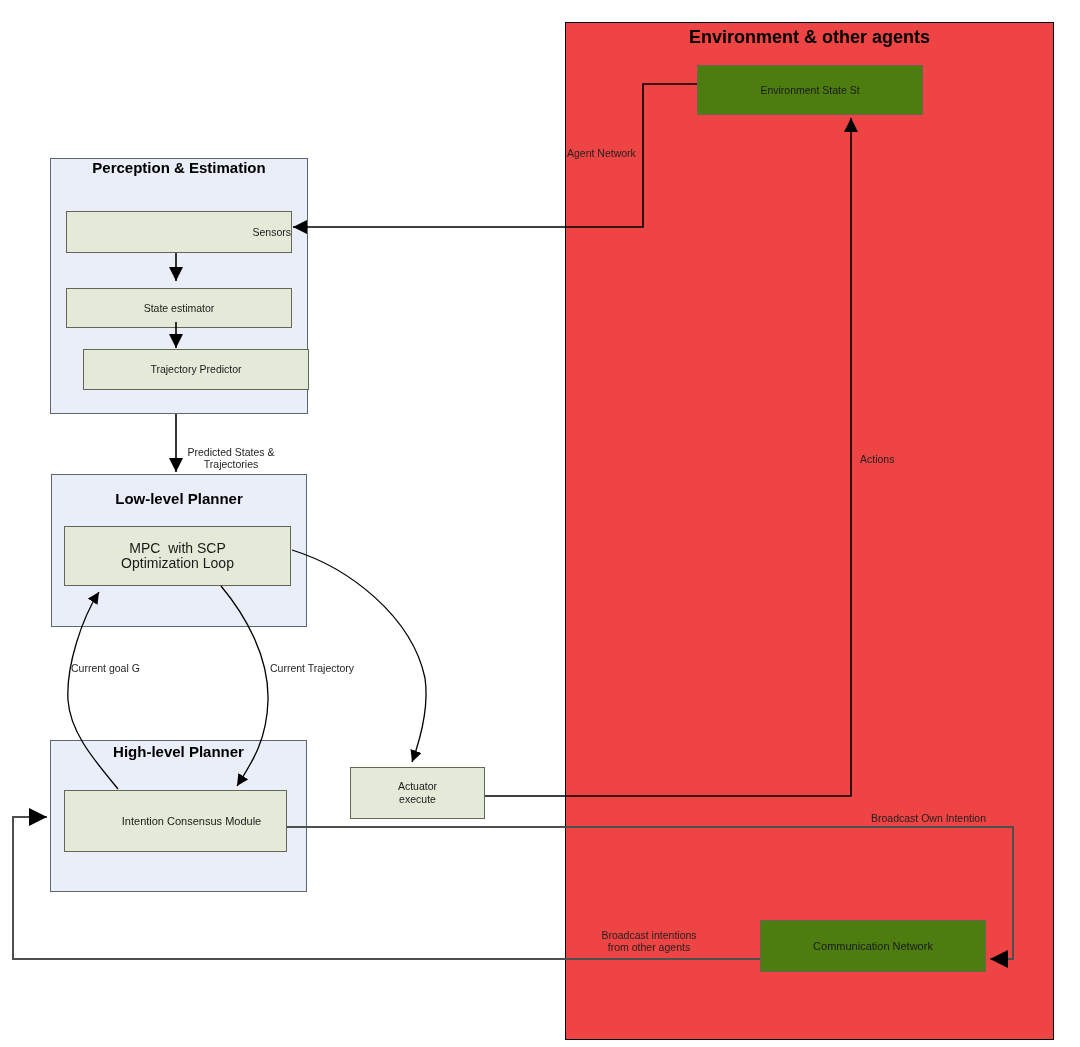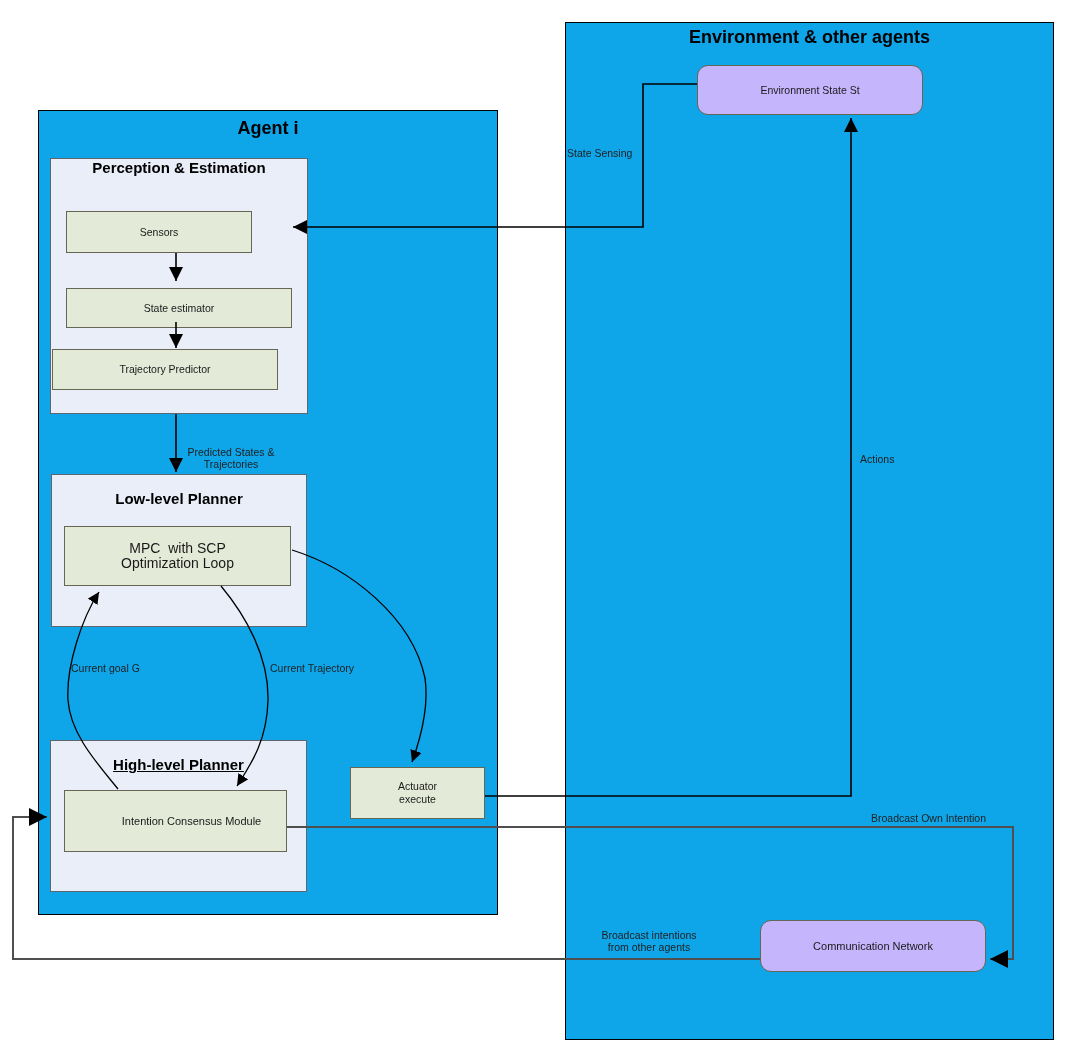--- a/index.html
+++ b/index.html
@@ -1,80 +1,77 @@
 <!DOCTYPE html>
 <html><head>
 <meta charset="utf-8">
 <style>
   html,body{margin:0;padding:0;background:#ffffff;}
   .canvas{
     position:relative;width:1080px;height:1047px;background:#ffffff;
     font-family:"Liberation Sans", sans-serif;color:#1a1a1a;overflow:hidden;
   }
   .container{
-    position:absolute;background:#0ea5e9;border:1.5px solid #000000;box-sizing:border-box;
+    position:absolute;background:#ef4444;border:1.5px solid #000000;box-sizing:border-box;
   }
   .container-title{
     text-align:center;font-weight:bold;font-size:18px;color:#000;
   }
   .group{
     position:absolute;background:#e9eef8;border:1px solid #5f6670;box-sizing:border-box;
   }
   .group-title{
     text-align:center;font-weight:bold;font-size:15px;color:#000;
   }
   .node{
     position:absolute;background:#e4ead8;border:1px solid #666655;box-sizing:border-box;
     display:flex;flex-direction:column;align-items:center;justify-content:center;
     font-size:10.5px;color:#1a1a1a;text-align:center;line-height:13px;
   }
-  .node.env-node{background:#c4b5fd;border-radius:11px;}
+  .node.env-node{background:#4d7c0f;}
   .node-line{white-space:pre;}
   .edge-label{
     position:absolute;font-size:10.5px;line-height:11.5px;color:#1f1f1f;
   }
   .edge-label.center{text-align:center;}
   svg.edges{position:absolute;left:0;top:0;pointer-events:none;}
 </style>
 </head>
 <body>
 
 <div class="canvas">
 
-  <div class="container" style="left:38px;top:110px;width:460px;height:805px;">
-    <div class="container-title" style="padding-top:7px;">Agent i</div>
-  </div>
 
   <div class="container" style="left:565px;top:22px;width:489px;height:1018px;">
     <div class="container-title" style="padding-top:4px;">Environment &amp; other agents</div>
   </div>
 
   <div class="group" style="left:50px;top:158px;width:258px;height:256px;">
     <div class="group-title" style="">Perception &amp; Estimation</div>
   </div>
-  <div class="node" style="left:66px;top:211px;width:186px;height:42px;">
+  <div class="node" style="left:66px;top:211px;width:226px;height:42px;align-items:flex-end;">
     <span>Sensors</span>
   </div>
   <div class="node" style="left:66px;top:288px;width:226px;height:40px;">
     <span>State estimator</span>
   </div>
-  <div class="node" style="left:52px;top:349px;width:226px;height:41px;">
+  <div class="node" style="left:83px;top:349px;width:226px;height:41px;">
     <span>Trajectory Predictor</span>
   </div>
 
   <div class="group" style="left:51px;top:474px;width:256px;height:153px;">
     <div class="group-title" style="padding-top:15px;">Low-level Planner</div>
   </div>
   <div class="node" style="left:64px;top:526px;width:227px;height:60px;font-size:14px;line-height:15px;">
     <span class="node-line">MPC  with SCP</span>
     <span class="node-line">Optimization Loop</span>
   </div>
 
   <div class="group" style="left:50px;top:740px;width:257px;height:152px;">
-    <div class="group-title" style="padding-top:15px;text-decoration:underline;">High-level Planner</div>
+    <div class="group-title" style="padding-top:2px;">High-level Planner</div>
   </div>
   <div class="node" style="left:64px;top:790px;width:223px;height:62px;font-size:11px;padding-left:32px;">
     <span>Intention Consensus Module</span>
   </div>
 
   <div class="node" style="left:350px;top:767px;width:135px;height:52px;text-align:right;">
     <span>Actuator</span>
     <span>execute</span>
   </div>
 
@@ -107,21 +104,21 @@
 
     <path d="M292,550 C350,568 412,617 425,678 C429,706 420,740 412,762" fill="none" stroke="#000000" stroke-width="1.3" marker-end="url(#ah)"></path>
 
     <path d="M485,796 L851,796 L851,118" fill="none" stroke="#000000" stroke-width="1.6" marker-end="url(#ah)"></path>
 
     <path d="M287,827 L1013,827 L1013,959 L990,959" fill="none" stroke="#4f4f4f" stroke-width="2" marker-end="url(#ah)"></path>
 
     <path d="M760,959 L13,959 L13,817 L47,817" fill="none" stroke="#4f4f4f" stroke-width="2" marker-end="url(#ah)"></path>
   </svg>
 
-  <div class="edge-label" style="left:567px;top:148px;">State Sensing</div>
+  <div class="edge-label" style="left:567px;top:148px;">Agent Network</div>
   <div class="edge-label" style="left:860px;top:454px;">Actions</div>
   <div class="edge-label center" style="left:176px;top:431px;width:110px;margin-top:16px;">
     <div>Predicted States &amp;</div>
     <div>Trajectories</div>
   </div>
   <div class="edge-label" style="left:71px;top:663px;">Current goal G</div>
   <div class="edge-label" style="left:270px;top:663px;">Current Trajectory</div>
   <div class="edge-label" style="left:871px;top:813px;">Broadcast Own Intention</div>
   <div class="edge-label center" style="left:590px;top:930px;width:118px;">
     <div>Broadcast intentions</div>

